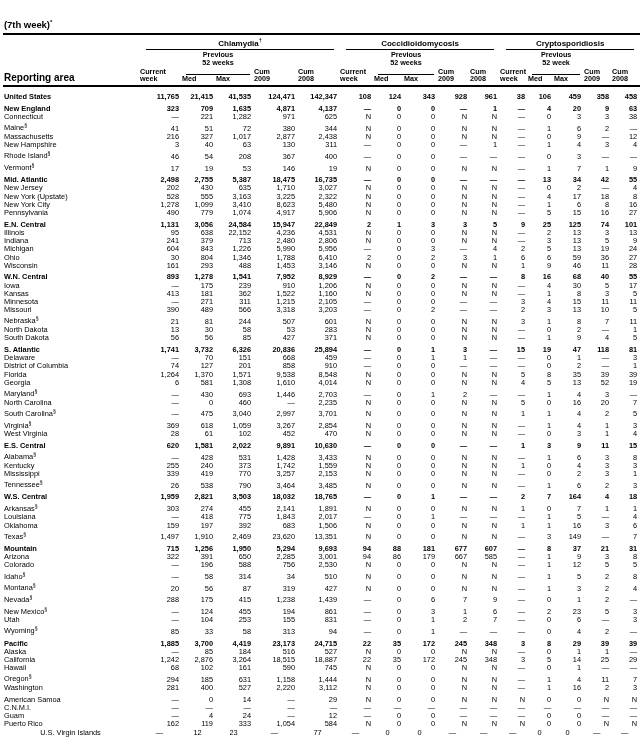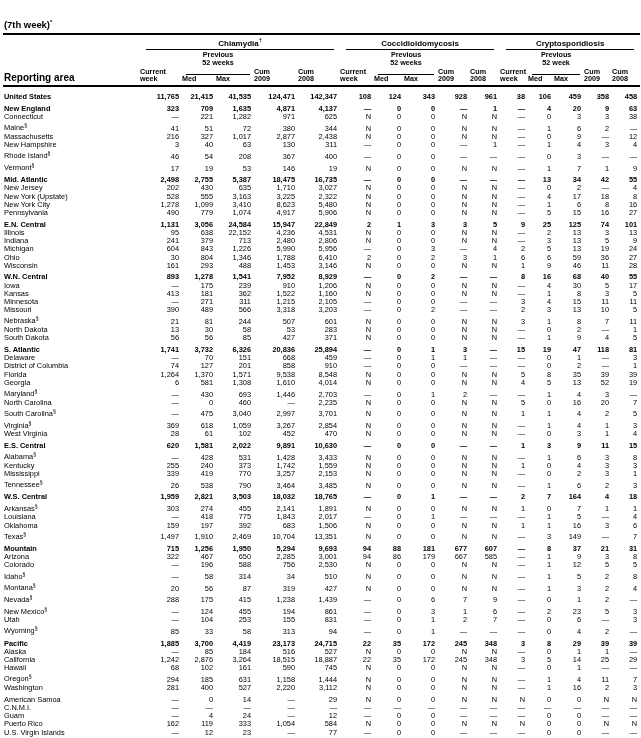--- a/index.html
+++ b/index.html
@@ -18,21 +18,21 @@
   .colh{font-size:7.2px;line-height:7.8px;text-align:left;padding-bottom:2px;border-bottom:2px solid #000;}
   .mm{border-bottom:2px solid #000;}
   td{font-size:7.4px;line-height:8.2px;padding:0 3px 0 0;vertical-align:bottom;}
   td.num{text-align:right;white-space:nowrap;}
   td.area{text-align:left;white-space:nowrap;padding-left:1px;}
   td.area sup{font-size:5.2px;}
   .indent{padding-left:8px;}
   tr.bold td{font-weight:bold;}
   tr.gap td{padding-top:3.5px;}
   tbody tr:first-child td{padding-top:6px;}
-  tbody tr:last-child td{padding-bottom:2px;border-bottom:1.5px solid #000;}
+  tbody tr:last-child td{padding-bottom:2px;border-bottom:1.5px solid #000;text-align:center;}
   .footnotes{margin-top:3px;padding:0 1px;}
   .fline{font-size:7.4px;line-height:9.2px;white-space:pre-wrap;}
 </style>
 </head>
 <body>
 
 <div class="page">
   <div class="title"><br><span>(7th week)</span><sup>*</sup></div>
 
   <table id="ntable">
@@ -923,21 +923,21 @@
           <td class="num">1</td>
           <td class="num">16</td>
           <td class="num">3</td>
           <td class="num">6</td>
         </tr>
         <tr>
           <td class="area indent">Texas<sup>§</sup></td>
           <td class="num">1,497</td>
           <td class="num">1,910</td>
           <td class="num">2,469</td>
-          <td class="num">10,704</td>
+          <td class="num">23,620</td>
           <td class="num">13,351</td>
           <td class="num">N</td>
           <td class="num">0</td>
           <td class="num">0</td>
           <td class="num">N</td>
           <td class="num">N</td>
           <td class="num">—</td>
           <td class="num">3</td>
           <td class="num">149</td>
           <td class="num">—</td>
@@ -957,21 +957,21 @@
           <td class="num">607</td>
           <td class="num">—</td>
           <td class="num">8</td>
           <td class="num">37</td>
           <td class="num">21</td>
           <td class="num">31</td>
         </tr>
         <tr>
           <td class="area indent">Arizona</td>
           <td class="num">322</td>
-          <td class="num">467</td>
+          <td class="num">391</td>
           <td class="num">650</td>
           <td class="num">2,285</td>
           <td class="num">3,001</td>
           <td class="num">94</td>
           <td class="num">86</td>
           <td class="num">179</td>
           <td class="num">667</td>
           <td class="num">585</td>
           <td class="num">—</td>
           <td class="num">1</td>

